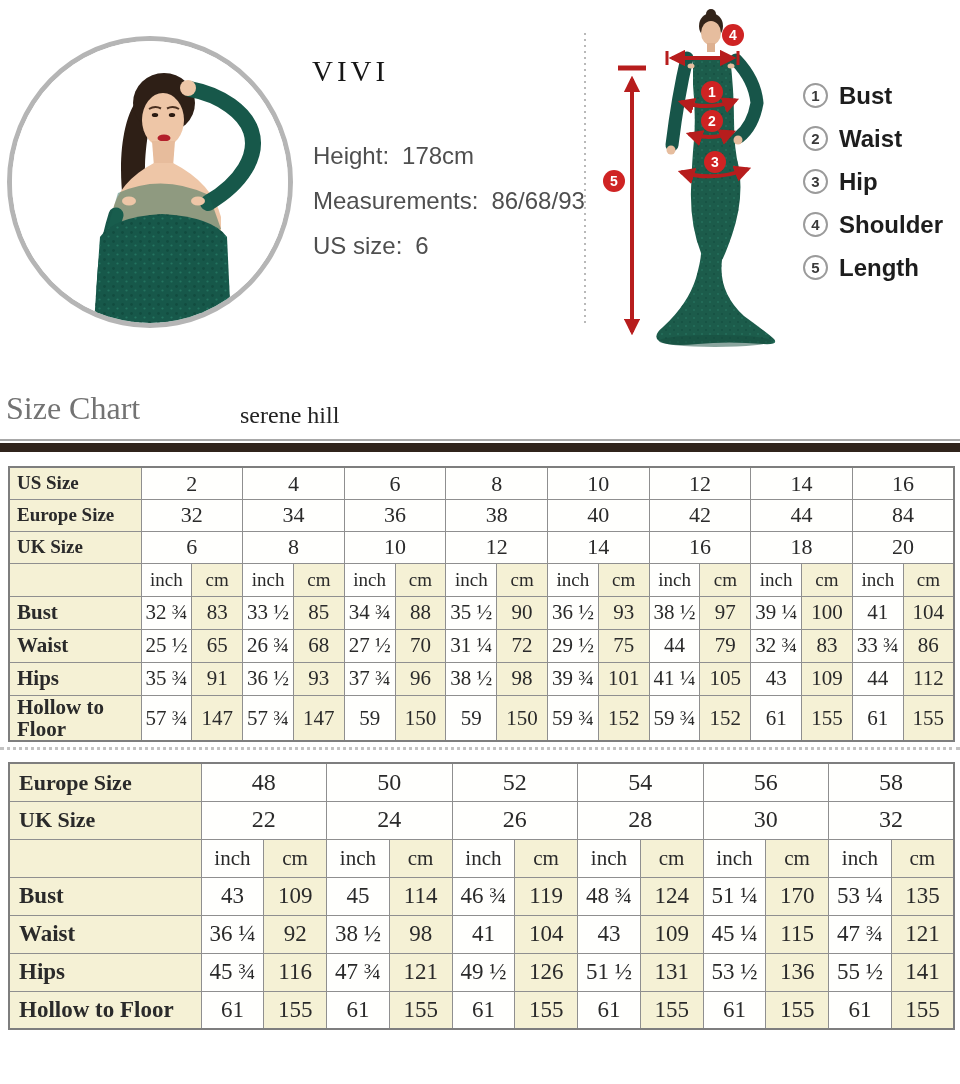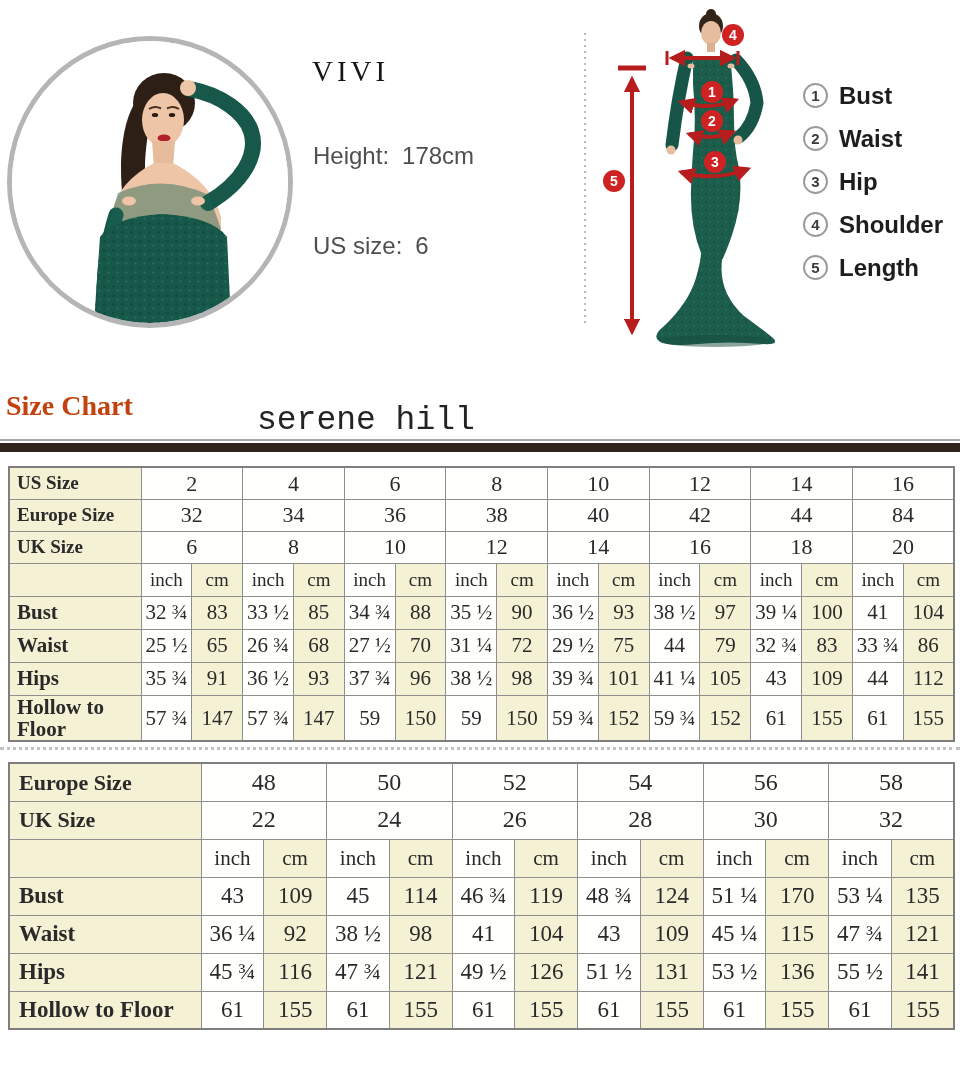--- a/index.html
+++ b/index.html
@@ -18,23 +18,23 @@
   .diagram{position:absolute;left:560px;top:0;width:400px;height:380px;}
 
   .legend{position:absolute;left:803px;top:82px;display:flex;flex-direction:column;gap:16px;}
   .legend-item{display:flex;align-items:center;gap:11px;height:27px;}
   .lnum{width:25px;height:25px;border:2px solid #9b9b9b;border-radius:50%;box-sizing:border-box;
         display:flex;align-items:center;justify-content:center;font-size:15px;font-weight:bold;color:#3a3a3a;}
   .ltxt{font-size:24px;font-weight:bold;color:#1d1d1d;}
 
   
   .sc-title{position:absolute;left:6px;top:390px;font-family:"Liberation Serif",serif;
-            font-weight:bold;font-size:28px;color:#c2410c;}
-  .sc-sub{position:absolute;left:257px;top:402px;font-family:Liberation Mono, monospace;
-          font-size:33px;color:#232323;}
+            font-weight:normal;font-size:32px;color:#737373;}
+  .sc-sub{position:absolute;left:240px;top:402px;font-family:Liberation Serif, serif;
+          font-size:24px;color:#232323;}
   .rule-thin{position:absolute;left:0;top:439px;width:960px;height:2px;background:#a8a8a8;}
   .rule-thick{position:absolute;left:0;top:443px;width:960px;height:9px;background:#30241c;}
   .dot-sep{position:absolute;left:0;top:747px;width:960px;height:0;border-top:3px dotted #c2c2c2;}
 
   
   .size-table{position:absolute;left:8px;border-collapse:collapse;table-layout:fixed;
               font-family:"Liberation Serif",serif;color:#2a2a2a;background:#fffffd;}
   .size-table{border:2px solid #7e7e7e;}
   .size-table td{border:1px solid #8f8f8f;text-align:center;padding:0;line-height:1.05;overflow:hidden;}
   .size-table td.lbl{background:#f5f1d5;text-align:left;padding-left:7px;font-weight:bold;}
@@ -97,20 +97,23 @@
       <path d="M88,196 Q101,176 150,173 Q201,176 215,196 L219,282 L82,282 Z" fill="url(#beadp)" opacity="0.55"></path>
 
       <ellipse cx="117" cy="160" rx="7" ry="4.5" fill="#eec6a7"></ellipse>
       <ellipse cx="186" cy="160" rx="7" ry="4.5" fill="#eec6a7"></ellipse>
     </svg>
   </div>
 
   <div class="brand">VIVI</div>
   <div class="info-line" id="info1">
     <span>Height:</span><span class="val">178cm</span>
+  </div>
+  <div class="info-line" id="info2">
+    <span>Measurements:</span><span class="val">86/68/93</span>
   </div>
   <div class="info-line" id="info3">
     <span>US size:</span><span class="val">6</span>
   </div>
 
   <div class="diagram">
     <svg width="400" height="380" viewBox="0 0 400 380">
       <defs>
         <marker id="mA" viewBox="0 0 10 10" refX="8" refY="5" markerWidth="4.2" markerHeight="4.2" orient="auto-start-reverse">
           <path d="M0,0 L10,5 L0,10 z" fill="#b71d1d"></path>

